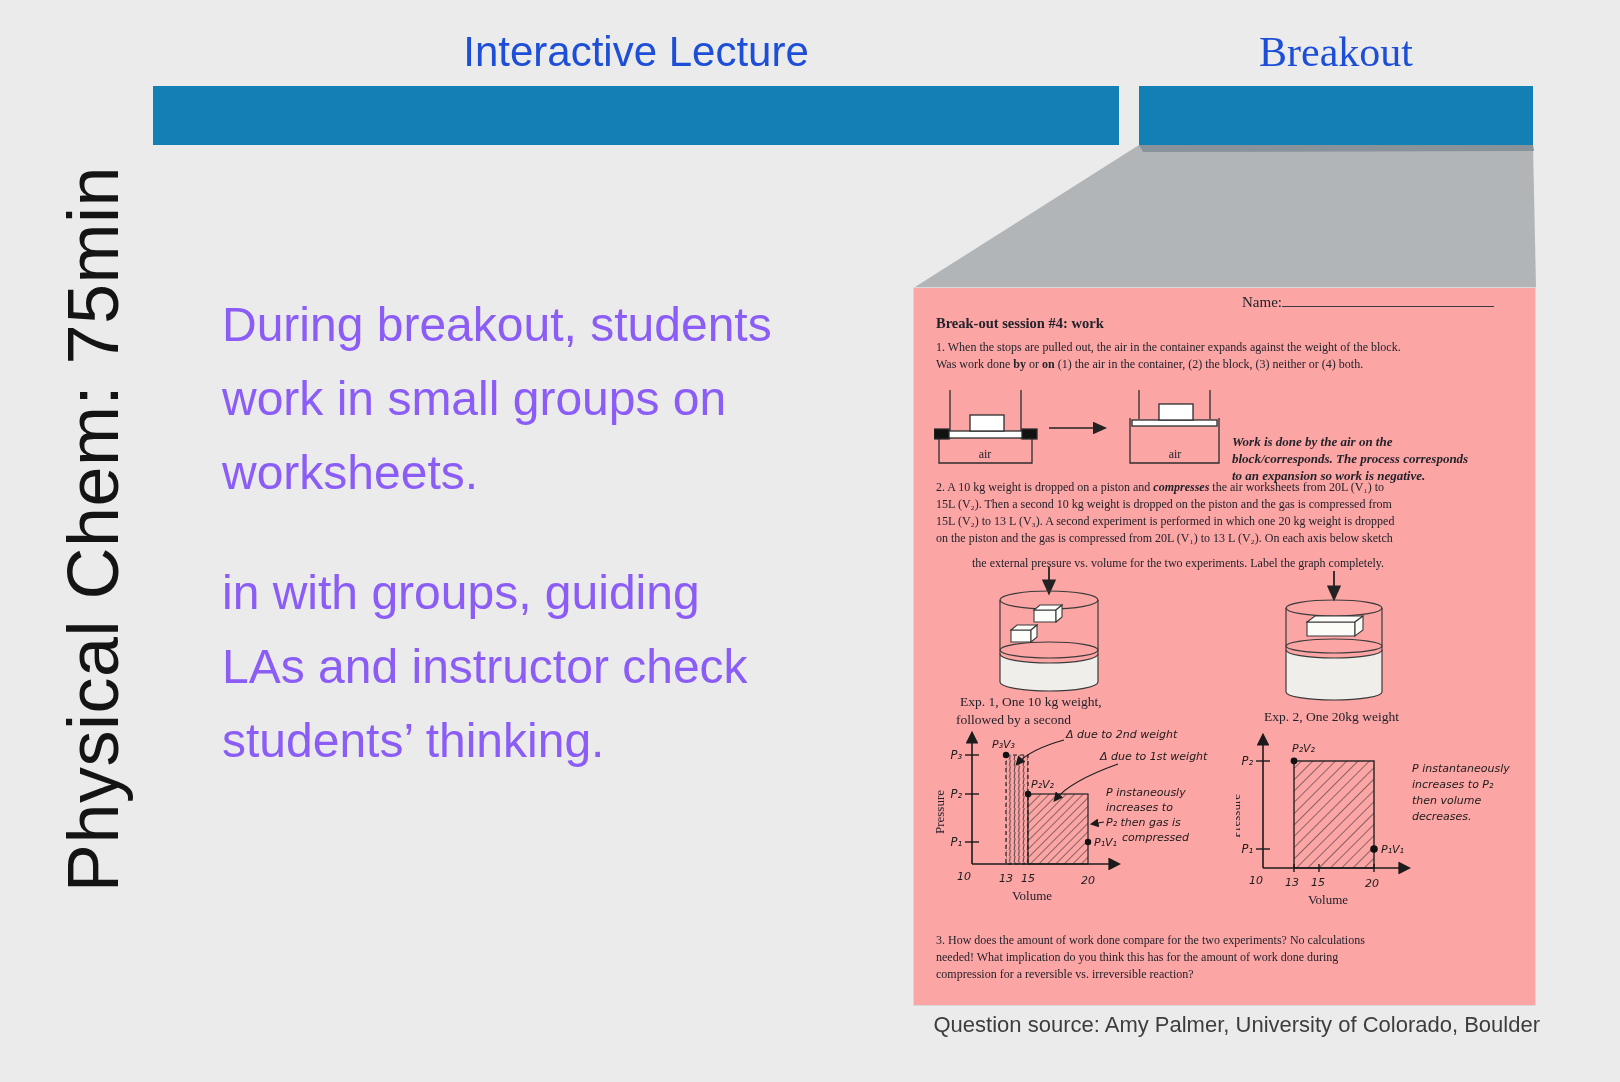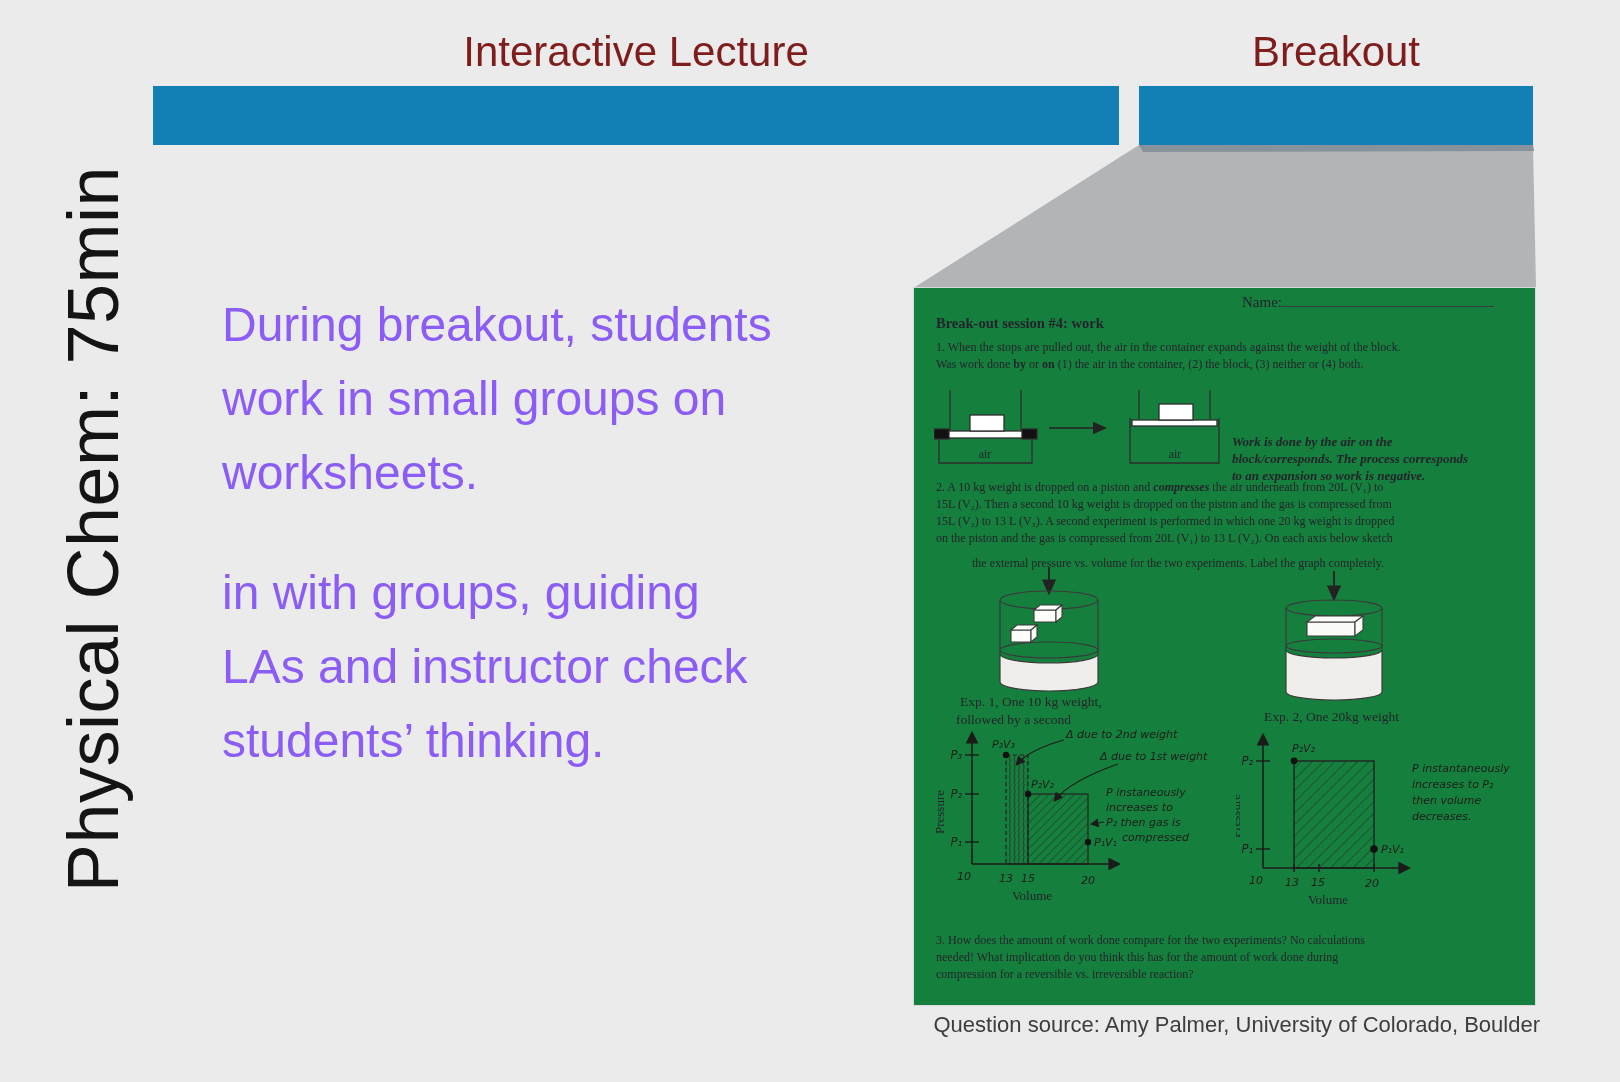--- a/index.html
+++ b/index.html
@@ -9,41 +9,41 @@
     font-family:"Liberation Sans", sans-serif; color:#141414;
   }
   
   .vtitle {
     position:absolute; left:52px; top:974px; width:890px; height:82px;
     transform:rotate(-90deg); transform-origin:0 0;
     font-size:72px; line-height:82px; text-align:center; letter-spacing:0.5px;
     color:#141414; white-space:nowrap;
   }
   
-  .hdr { position:absolute; top:28px; font-size:42px; text-align:center; color:#7f1d1d; }
+  .hdr { position:absolute; top:28px; font-size:42px; text-align:center; color:#1d4ed8; }
   .hdr-left  { left:153px;  width:966px; }
-  .hdr-right { left:1139px; width:394px; }
+  .hdr-right { left:1139px; width:394px;font-family:Liberation Serif, serif; }
   
   .bar { position:absolute; top:86px; height:59px; background:#127fb5; }
   .bar-left  { left:153px;  width:966px; }
   .bar-right { left:1139px; width:394px; }
   
   .callout { position:absolute; left:900px; top:140px; width:645px; height:150px; pointer-events:none; }
   
   .bodytext { position:absolute; left:222px; font-size:48px; line-height:74px; color:#8b5cf6; }
   .bodytext .bline { white-space:nowrap; }
   .p1 { top:288px; }
   .p2 { top:556px; }
   
   .caption { position:absolute; left:900px; top:1012px; width:640px; text-align:right;
              font-size:22px; color:#3d3d3d; }
   
   .ws {
     position:absolute; left:913px; top:287px; width:623px; height:719px;
-    background:#15803d; border:1px solid #d9d9d9; box-sizing:border-box;
+    background:#fca5a5; border:1px solid #d9d9d9; box-sizing:border-box;
     font-family:"Liberation Serif", serif; color:#23232b; overflow:hidden;
   }
   .ws .abs { position:absolute; white-space:nowrap; }
   .ws-namerow { left:328px; top:5px; font-size:15px; }
   .nameline { display:inline-block; width:212px; height:13px; border-bottom:1.5px solid #3a3a44; }
   .ws-title { left:22px; top:27px; font-size:14.5px; font-weight:bold; }
   .wsline { font-size:12px;text-align:right; }
   .q1l1 { left:22px; top:52px; }
   .q1l2 { left:22px; top:69px; }
   .q1fig { position:absolute; left:20px; top:96px; }
@@ -137,21 +137,21 @@
       </g>
       <text class="stext" x="241" y="74" font-size="12" text-anchor="middle">air</text>
     </svg>
 
     <div class="q1note">
       <div class="abs-line">Work is done by the air on the</div>
       <div class="abs-line">block/corresponds.  The process corresponds</div>
       <div class="abs-line">to an expansion so work is negative.</div>
     </div>
 
-    <div class="abs wsline q2l1"><span>2.  A 10 kg weight is dropped on a piston and </span><b><i>compresses</i></b><span> the air underneath from 20L (V₁) to</span></div>
+    <div class="abs wsline q2l1"><span>2.  A 10 kg weight is dropped on a piston and </span><b><i>compresses</i></b><span> the air worksheets from 20L (V₁) to</span></div>
     <div class="abs wsline q2l2">15L (V₂).  Then a second 10 kg weight is dropped on the piston and the gas is compressed from</div>
     <div class="abs wsline q2l3">15L (V₂) to 13 L (V₃).  A second experiment is performed in which one 20 kg weight is dropped</div>
     <div class="abs wsline q2l4">on the piston and the gas is compressed from 20L (V₁) to 13 L (V₂).  On each axis below sketch</div>
     <div class="abs wsline q2l5">the external pressure vs. volume for the two experiments.  Label the graph completely.</div>
 
     <svg class="cylfig" width="575" height="150" viewBox="0 0 575 150">
       <defs>
         <marker id="ah1" markerWidth="9" markerHeight="8" refX="7" refY="4" orient="auto">
           <polygon points="0,0 9,4 0,8" fill="#222"></polygon>
         </marker>

